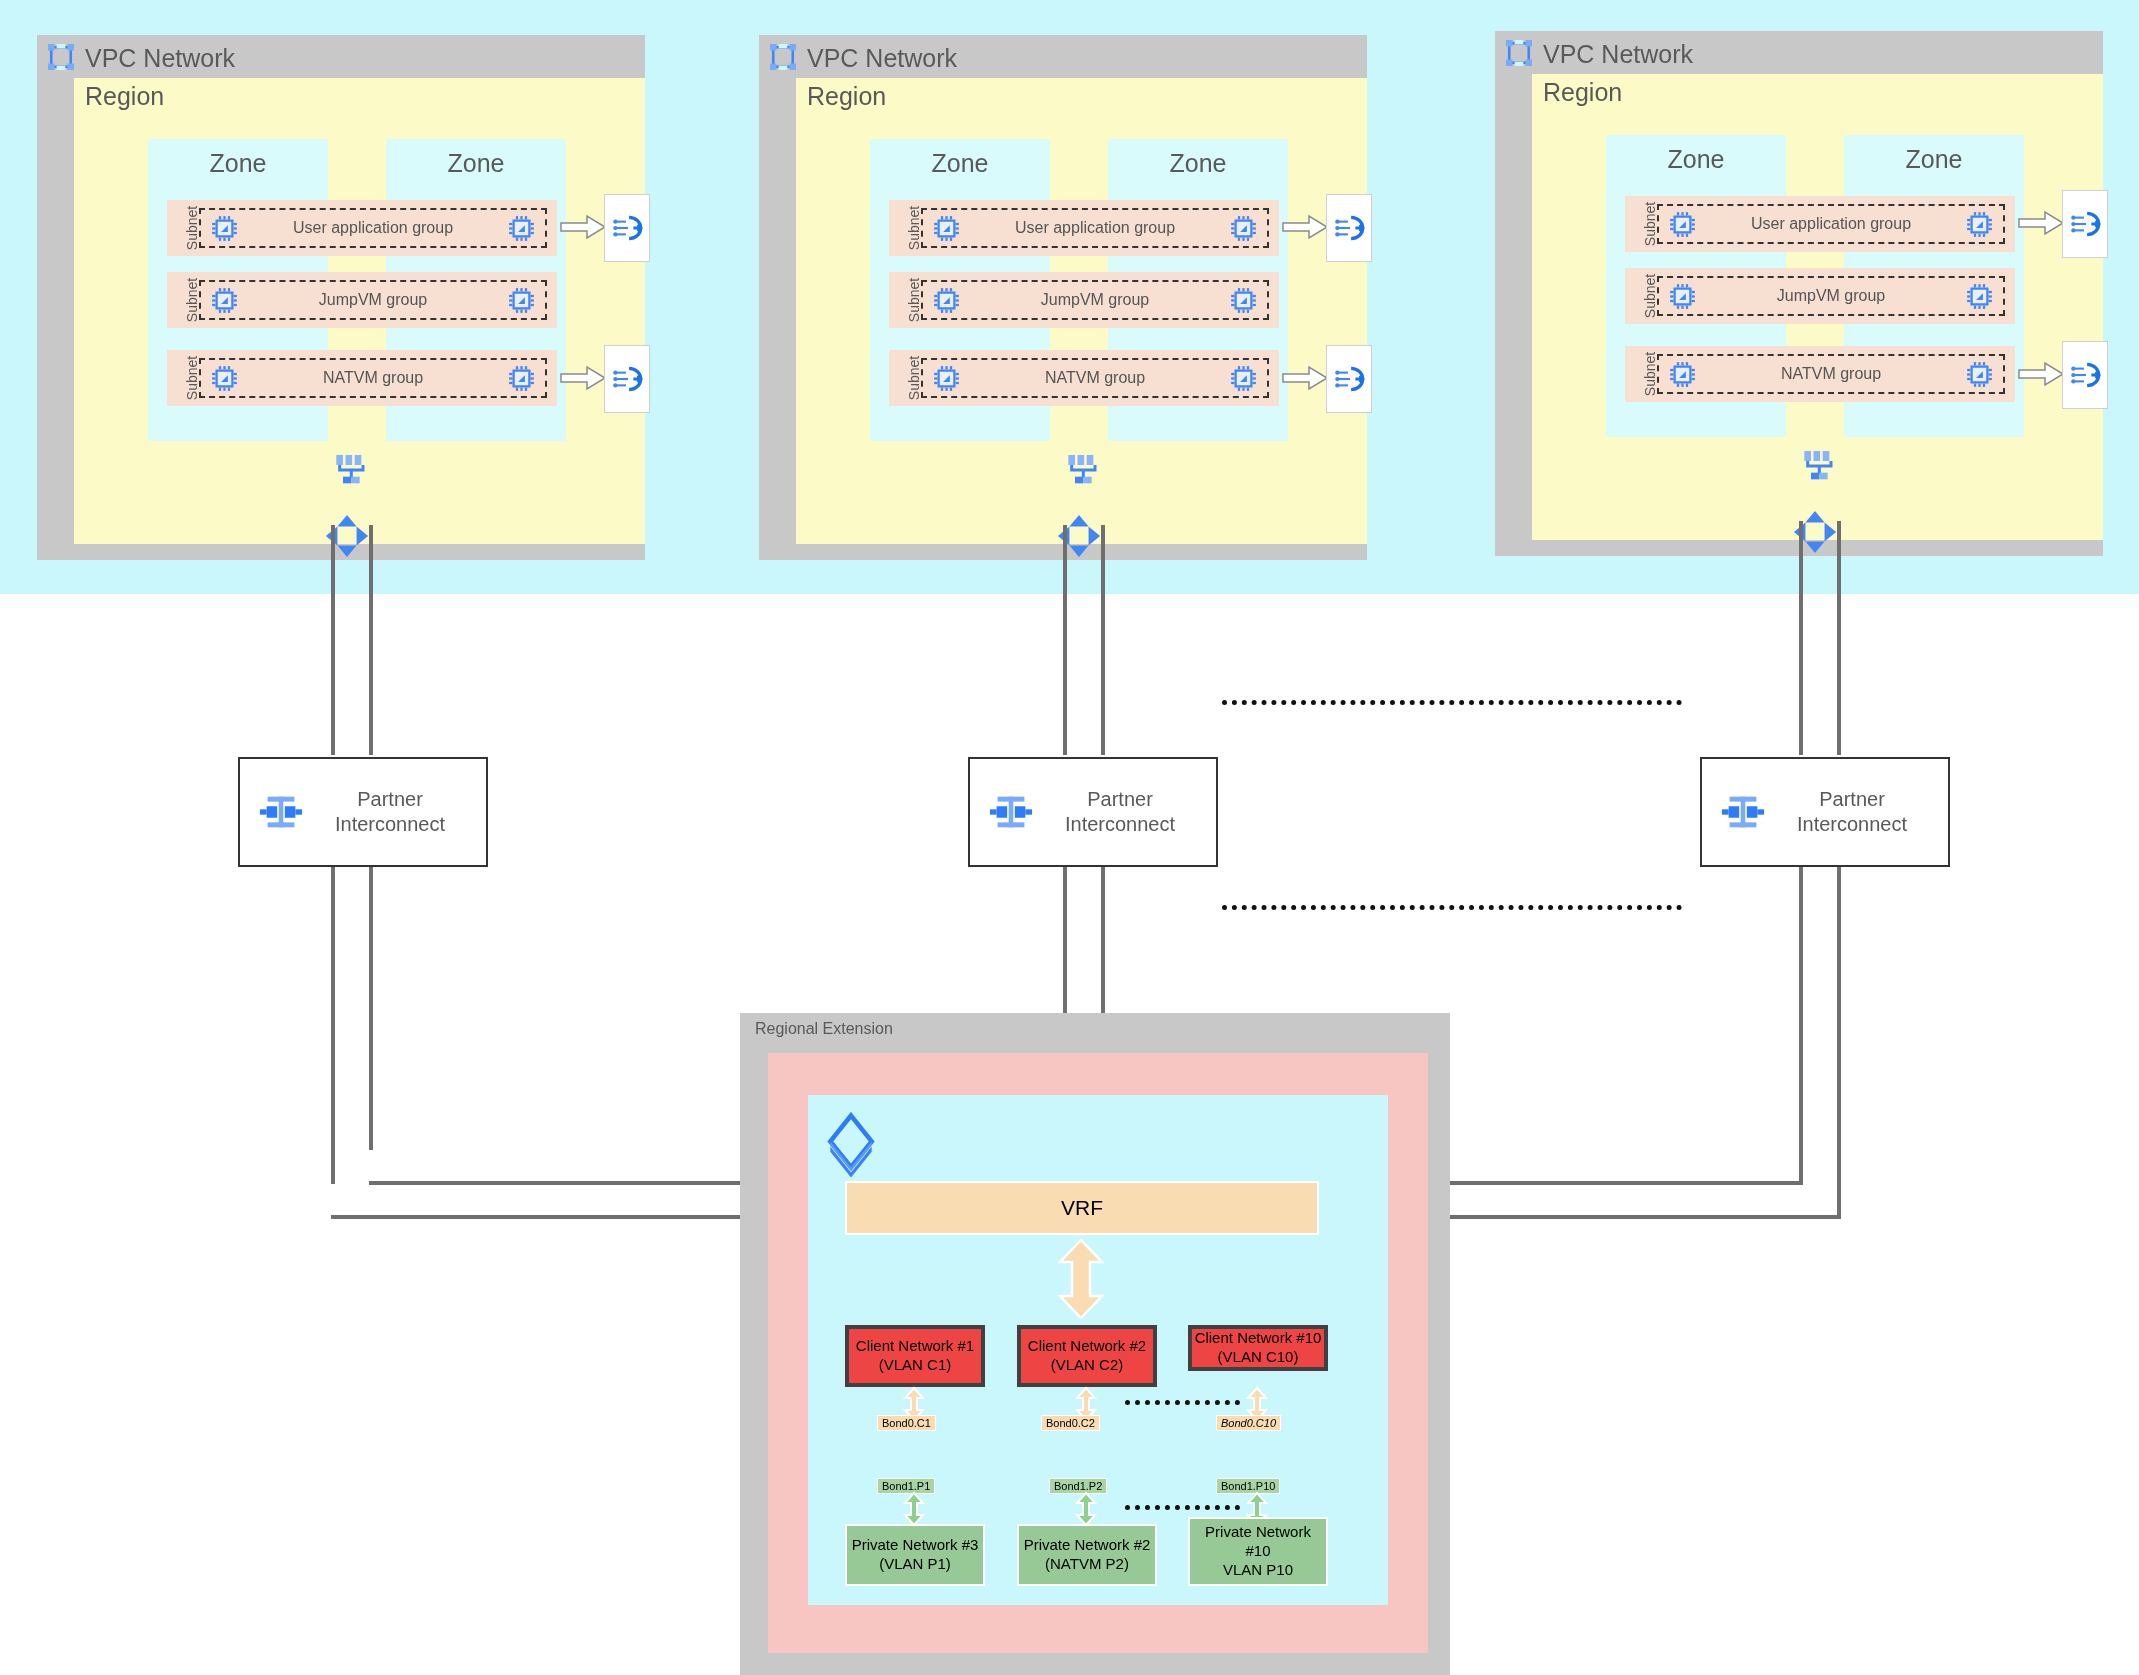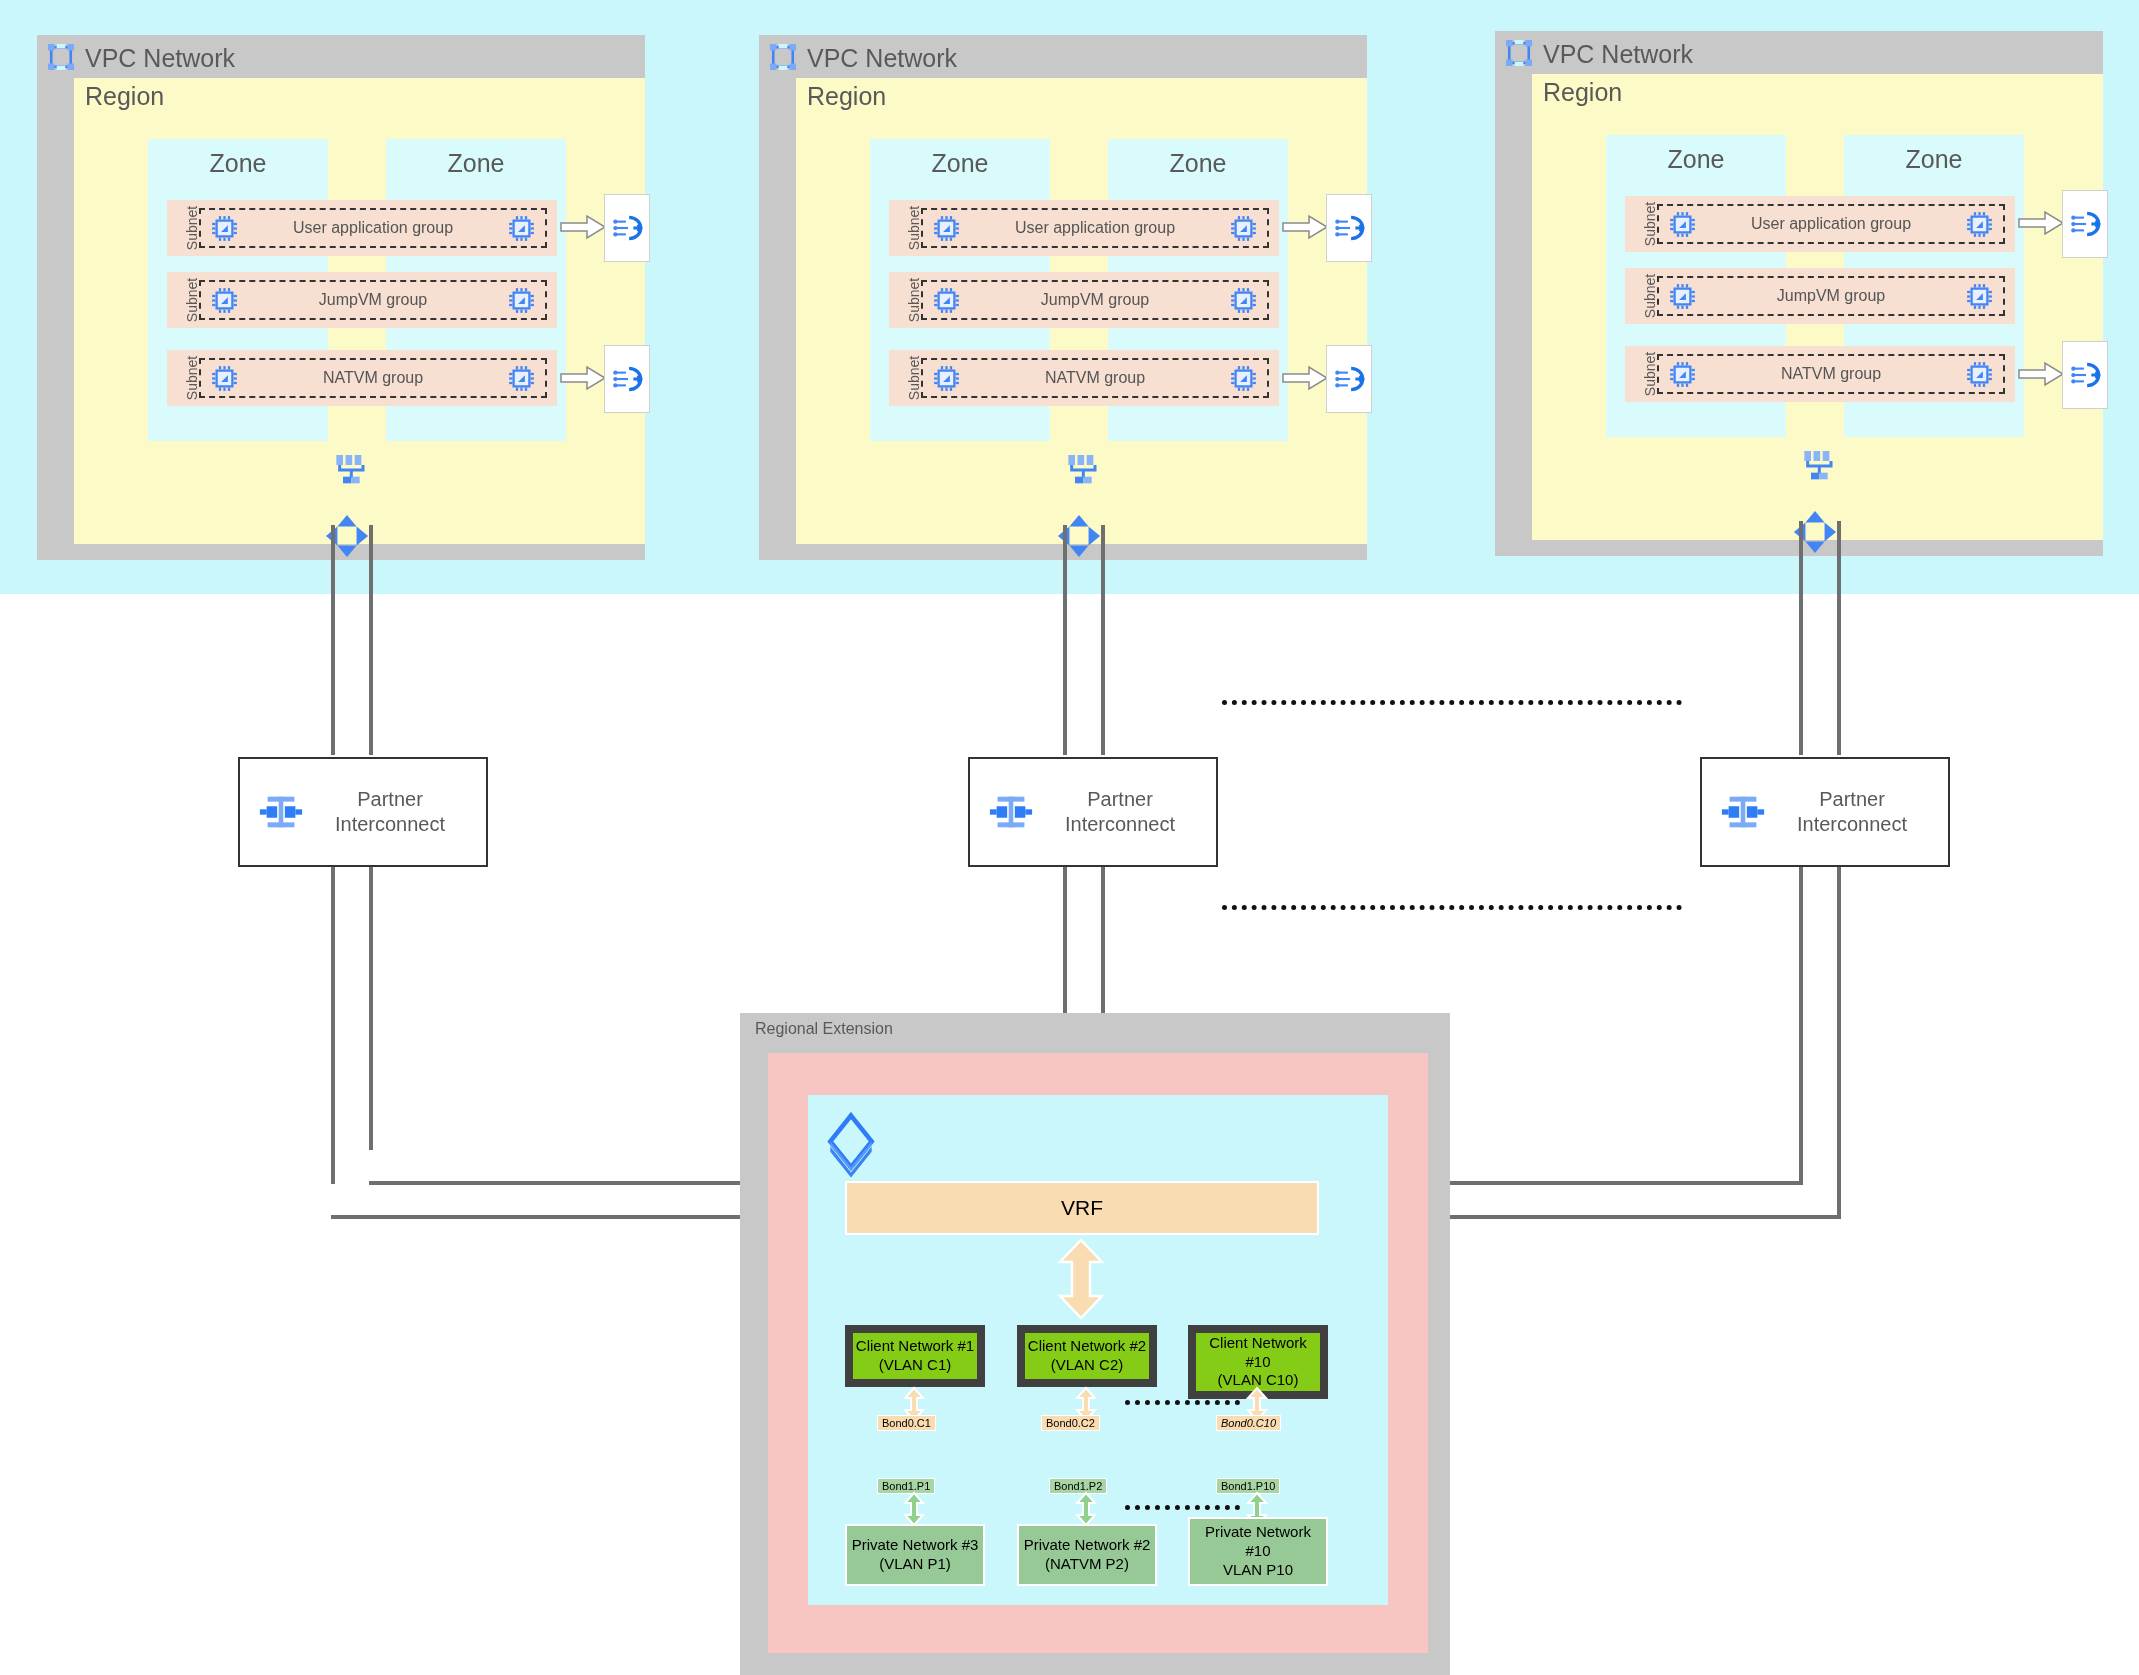--- a/index.html
+++ b/index.html
@@ -34,21 +34,21 @@
   .partner-lbl{flex:1;text-align:center;color:#595959;font-size:20px;line-height:1.25;padding-right:10px;}
 
   
   .re-gray{position:absolute;background:#c8c8c8;}
   .re-title{position:absolute;color:#595959;font-size:16px;}
   .re-pink{position:absolute;background:#f7c6c3;}
   .re-cyan{position:absolute;background:#c9f7fb;}
 
   .vrf{position:absolute;background:#fadcb3;border:2px solid #fff;display:flex;align-items:center;justify-content:center;color:#000;font-size:21px;}
 
-  .cnet{position:absolute;background:#84cc16;border:8px solid #404040;display:flex;flex-direction:column;align-items:center;justify-content:center;color:#000;font-size:15px;line-height:1.25;text-align:center;box-sizing:border-box;}
+  .cnet{position:absolute;background:#ef4444;border:4px solid #404040;display:flex;flex-direction:column;align-items:center;justify-content:center;color:#000;font-size:15px;line-height:1.25;text-align:center;box-sizing:border-box;}
   .pnet{position:absolute;background:#96c995;border:2px solid #fff;display:flex;flex-direction:column;align-items:center;justify-content:center;color:#000;font-size:15px;line-height:1.25;text-align:center;box-sizing:border-box;}
 
   .bms{position:absolute;background:#c4b5f0;border:2px solid #fff;border-radius:50%;display:flex;align-items:center;justify-content:center;color:#222;font-size:22px;font-weight:bold;}
 
   .bondtag{position:absolute;font-size:11px;padding:1px 4px;border:1px solid #fff;white-space:nowrap;box-sizing:border-box;}
   .bond-c{background:#fadcb3;color:#000;}
   .bond-p{background:#a8d5a4;color:#000;}
 
   .line{position:absolute;background:#6f6f6f;}
   .hline{height:4px;}
@@ -852,21 +852,21 @@
   </div>
 
   <div class="cnet" style="left:845px;top:1325px;width:140px;height:62px;">
     <span>Client Network #1</span>
     <span>(VLAN C1)</span>
   </div>
   <div class="cnet" style="left:1017px;top:1325px;width:140px;height:62px;">
     <span>Client Network #2</span>
     <span>(VLAN C2)</span>
   </div>
-  <div class="cnet" style="left:1188px;top:1325px;width:140px;height:74px;">
+  <div class="cnet" style="left:1188px;top:1325px;width:140px;height:46px;">
     <span>Client Network #10</span>
     <span>(VLAN C10)</span>
   </div>
 
   <div style="position:absolute;left:903px;top:1388px;">
     <svg width="22" height="32">
         <path d="M11,0 L20,10 L14,10 L14,22 L20,22 L11,32 L2,22 L8,22 L8,10 L2,10 Z" fill="#fadcb3" stroke="#ffffff" stroke-width="2"></path>
       </svg>
   </div>
   <div style="position:absolute;left:1075px;top:1388px;">

